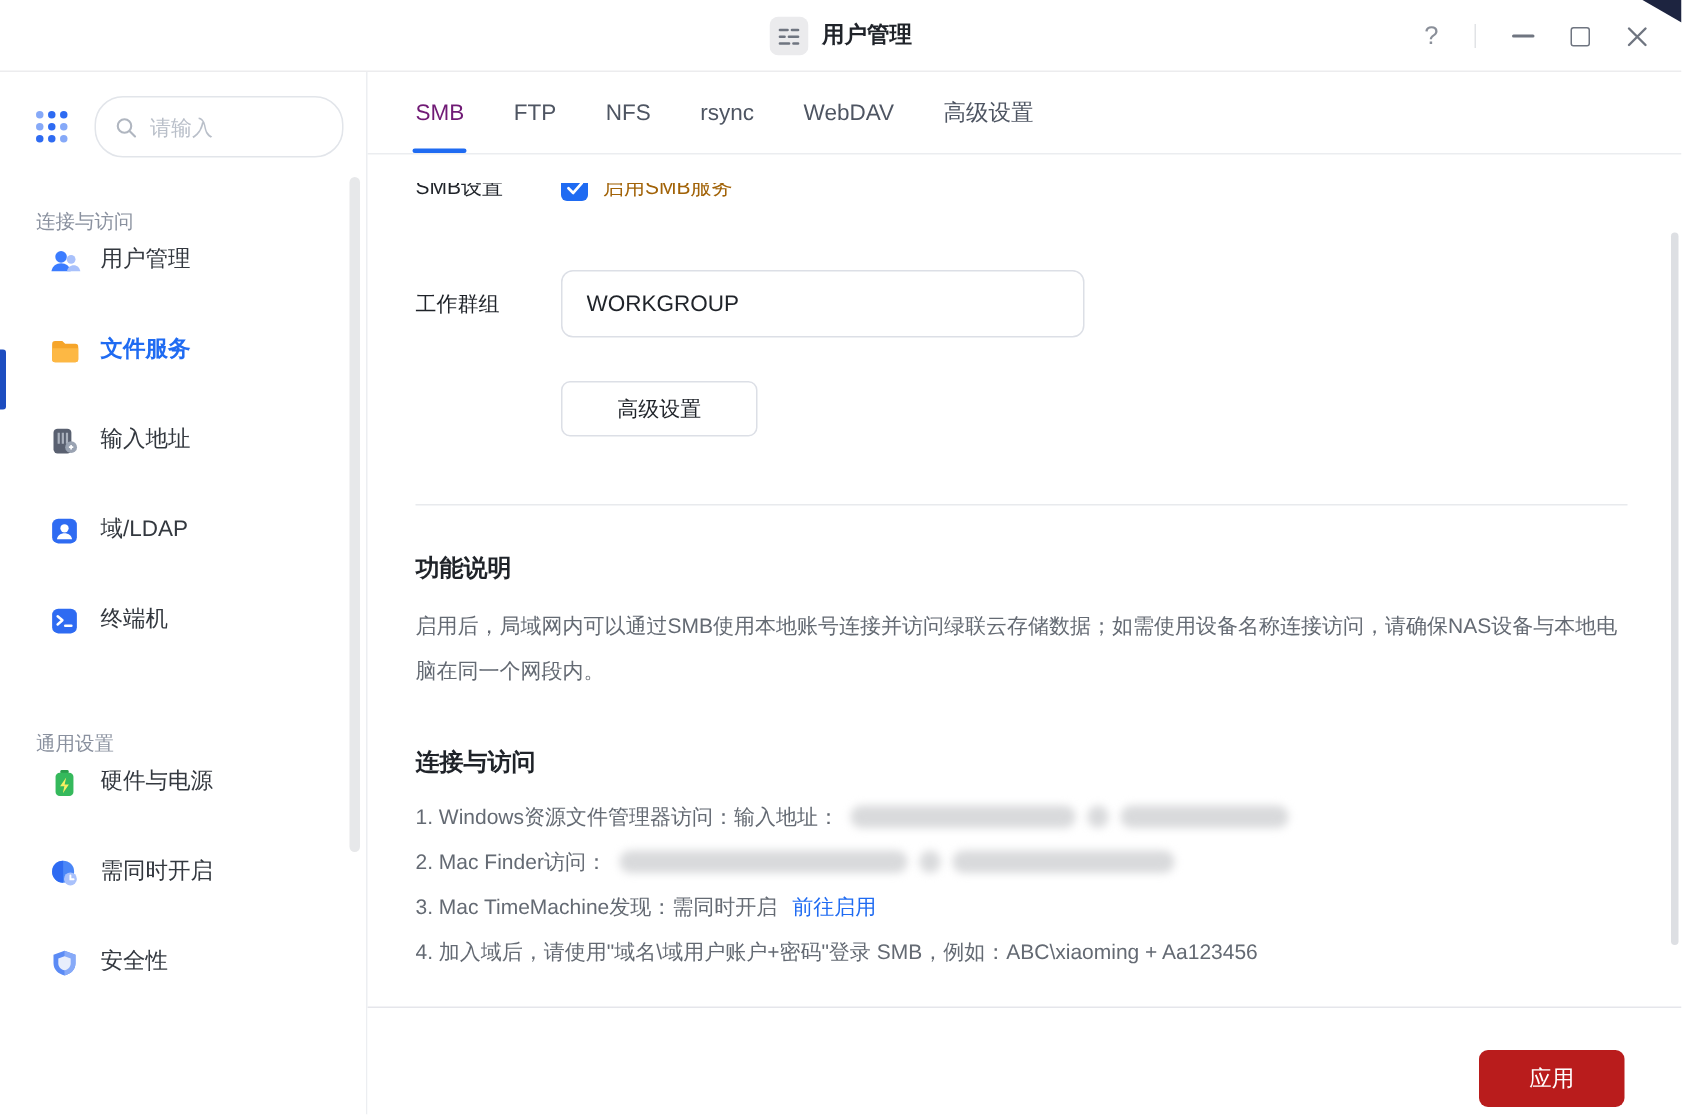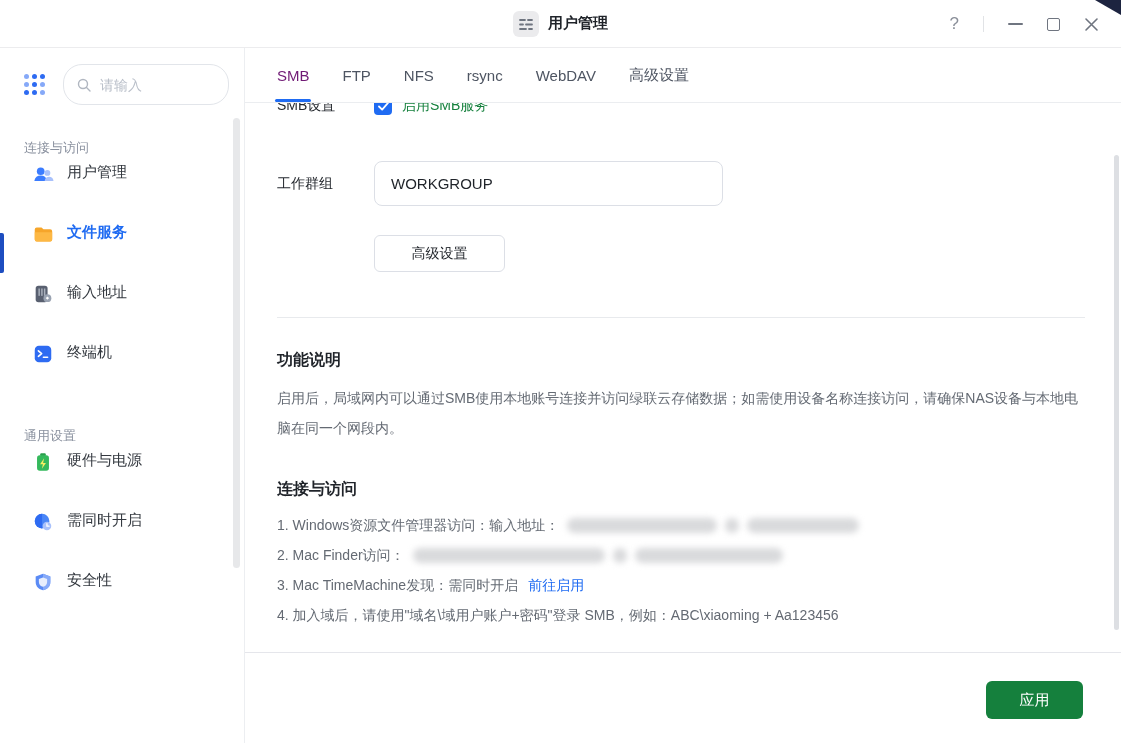--- a/index.html
+++ b/index.html
@@ -47,47 +47,47 @@
   
   .main { position:relative; flex:1; height:100%; }
   .tabbar { display:flex; align-items:center; height:55px; padding-left:32px; gap:33px;
     border-bottom:1px solid #ebedf0; }
   .tab { position:relative; font-size:15px; color:#4e5562; cursor:pointer; height:100%;
     display:flex; align-items:center; }
   .tab.active { color:#701a75; font-weight:400; }
   .tab.active::after { content:""; position:absolute; left:50%; transform:translateX(-50%);
     bottom:0; width:36px; height:3px; background:#1f6bf2; border-radius:2px; }
 
-  .scroll-area { height:549px; overflow:hidden; }
+  .scroll-area { height:549px; overflow:hidden;margin-top:19px; }
   .clip-row { height:22px; overflow:hidden; }
   .clip-row .form-row { margin-top:-6px; }
   .form-row { display:flex; align-items:center; padding-left:32px; }
   .form-label { width:97px; flex-shrink:0; font-size:14px; color:#1f2329; }
   .checkbox { width:18px; height:18px; border-radius:4px; background:#1f6bf2; display:flex;
     align-items:center; justify-content:center; cursor:pointer; flex-shrink:0; }
   .checkbox svg { width:11px; height:9px; }
-  .check-label { margin-left:10px; font-size:14px; color:#15803d; cursor:pointer; }
+  .check-label { margin-left:10px; font-size:14px; color:#a16207; cursor:pointer; }
   .row-workgroup { margin-top:36px; }
   .text-input { width:349px; height:45px; border:1px solid #dcdfe6; border-radius:8px;
     padding:0 16px; font-size:15px; color:#1f2329; font-family:inherit; outline:none; }
   .row-advbtn { margin-top:29px; }
   .adv-btn { margin-left:97px; width:131px; height:37px; border:1px solid #dcdfe6; background:#fff;
     border-radius:6px; font-size:14px; color:#1f2329; font-family:inherit; cursor:pointer; }
   .hdivider { margin:45px 36px 0 32px; border-top:1px solid #e8eaed; }
   .sec-title { margin:32px 0 0 32px; font-size:16px; font-weight:700; color:#1f2329; }
   .sec-body { margin:12px 40px 0 32px; font-size:14px; color:#646a73; line-height:30px; }
   .usage-list { margin:10px 40px 0 32px; font-size:14px; color:#646a73; }
   .usage-item { line-height:30px; display:flex; align-items:center; flex-wrap:nowrap; }
   .mask { display:inline-block; height:15px; background:#d9dadc; border-radius:8px;
     filter:blur(3px); margin-left:8px; }
   .mask.m1a{width:150px} .mask.m1b{width:14px} .mask.m1c{width:112px}
   .mask.m2a{width:192px} .mask.m2b{width:14px} .mask.m2c{width:148px}
   .link { color:#1f6bf2; margin-left:10px; cursor:pointer; }
   .footer { position:relative; height:91px; border-top:1px solid #e5e6eb; background:#fff; }
-  .apply-btn { position:absolute; right:38px; top:28px; width:97px; height:38px; background:#15803d;
+  .apply-btn { position:absolute; right:38px; top:28px; width:97px; height:38px; background:#b91c1c;
     color:#fff; border:none; border-radius:6px; font-size:15px; font-family:inherit; cursor:pointer; }
   .main-scrollbar { position:absolute; right:2px; top:107px; width:5px; height:475px;
     background:#dddfe3; border-radius:3px; }
 </style>
 </head>
 <body>
 
 <div class="titlebar">
   <div class="title-group">
     <span style="display:flex">
@@ -169,20 +169,30 @@
             <rect x="7" y="6" width="1.6" height="8" fill="#aab1bd"></rect>
             <rect x="10" y="6" width="1.6" height="8" fill="#aab1bd"></rect>
             <rect x="13" y="6" width="1.6" height="8" fill="#aab1bd"></rect>
             <circle cx="16.8" cy="16.5" r="4.3" fill="#9aa3b2"></circle>
             <path d="M15.2 16.5h3.2M16.8 14.9v3.2" stroke="#fff" stroke-width="1.2"></path>
           </svg>
       </span>
       <span class="si-label">输入地址</span>
     </div>
 
+    <div class="side-item">
+      <span class="si-icon">
+        <svg viewBox="0 0 24 24">
+            <rect x="3" y="3" width="18" height="18" rx="4.5" fill="#2e6bf2"></rect>
+            <circle cx="12" cy="10" r="3" fill="#fff"></circle>
+            <path d="M6.5 18c.6-2.8 2.8-4.3 5.5-4.3s4.9 1.5 5.5 4.3z" fill="#fff"></path>
+          </svg>
+      </span>
+      <span class="si-label">域/LDAP</span>
+    </div>
 
     <div class="side-item">
       <span class="si-icon">
         <svg viewBox="0 0 24 24">
             <rect x="3" y="3" width="18" height="18" rx="4.5" fill="#2e6bf2"></rect>
             <path d="M7 8.5l3.5 3L7 14.5" stroke="#fff" stroke-width="1.8" fill="none" stroke-linecap="round" stroke-linejoin="round"></path>
             <path d="M12.5 15.5h4.5" stroke="#fff" stroke-width="1.8" stroke-linecap="round"></path>
           </svg>
       </span>
       <span class="si-label">终端机</span>

